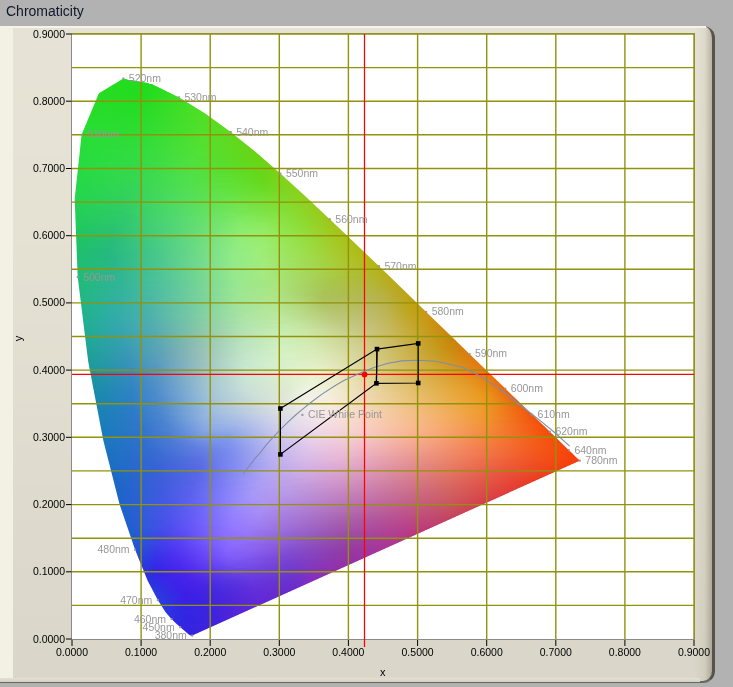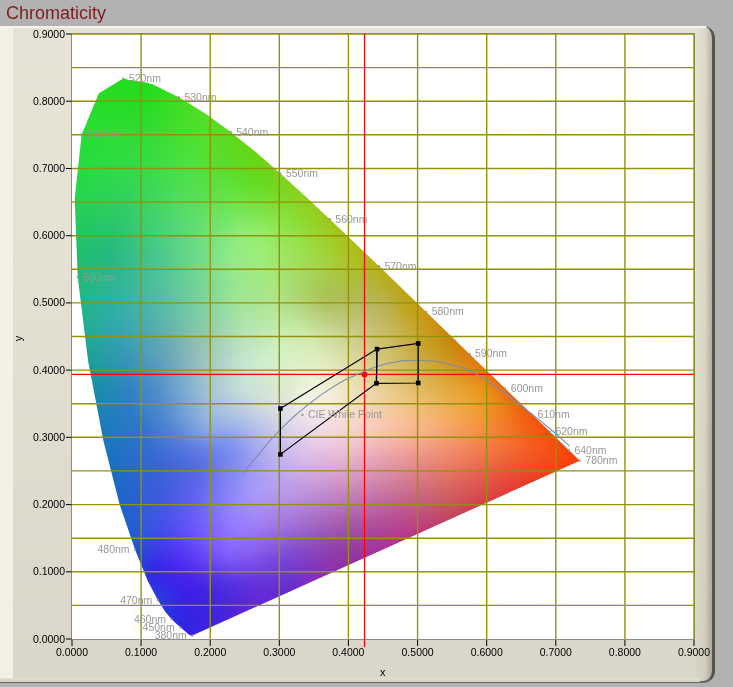--- a/index.html
+++ b/index.html
@@ -1,15 +1,15 @@
 <!DOCTYPE html>
 <html><head><meta charset="utf-8"><style>
 html,body{margin:0;padding:0;width:733px;height:687px;overflow:hidden;background:#b2b2b2;font-family:"Liberation Sans",sans-serif;}
 #titlebar{position:absolute;left:0;top:0;width:733px;height:26px;background:#b2b2b2;}
-#titlebar span{position:absolute;left:6px;top:3px;font-size:18px;color:#7f1d1d;}
+#titlebar span{position:absolute;left:6px;top:3px;font-size:14px;color:#0f172a;}
 #panel{position:absolute;left:0;top:26px;width:712px;height:655px;background:linear-gradient(90deg,#e5e2d4 0,#e5e2d4 694px,#dbd7c7 705px,#b5af9f 712px);border-right:3px solid #56544a;border-bottom:2.5px solid #6f6d62;border-radius:0 12px 12px 0;}
 #panshade{position:absolute;left:0;top:26px;width:712px;height:657px;background:linear-gradient(180deg,rgba(255,255,255,0.05) 0%,rgba(0,0,0,0) 30%,rgba(0,0,0,0.05) 100%);border-radius:0 12px 12px 0;}
 #panhi{position:absolute;left:0;top:28px;width:13px;height:650px;background:#f3f0e4;}
 #pantop{position:absolute;left:0;top:26px;width:706px;height:2px;background:#f6f3e9;}
 #panbot{position:absolute;left:0;top:678px;width:700px;height:4px;background:linear-gradient(180deg,#e3e0d2,#d5d1c1);}
 svg{position:absolute;left:0;top:0;}
 </style></head><body>
 <div id="titlebar">
     <span>Chromaticity</span>
   </div>

